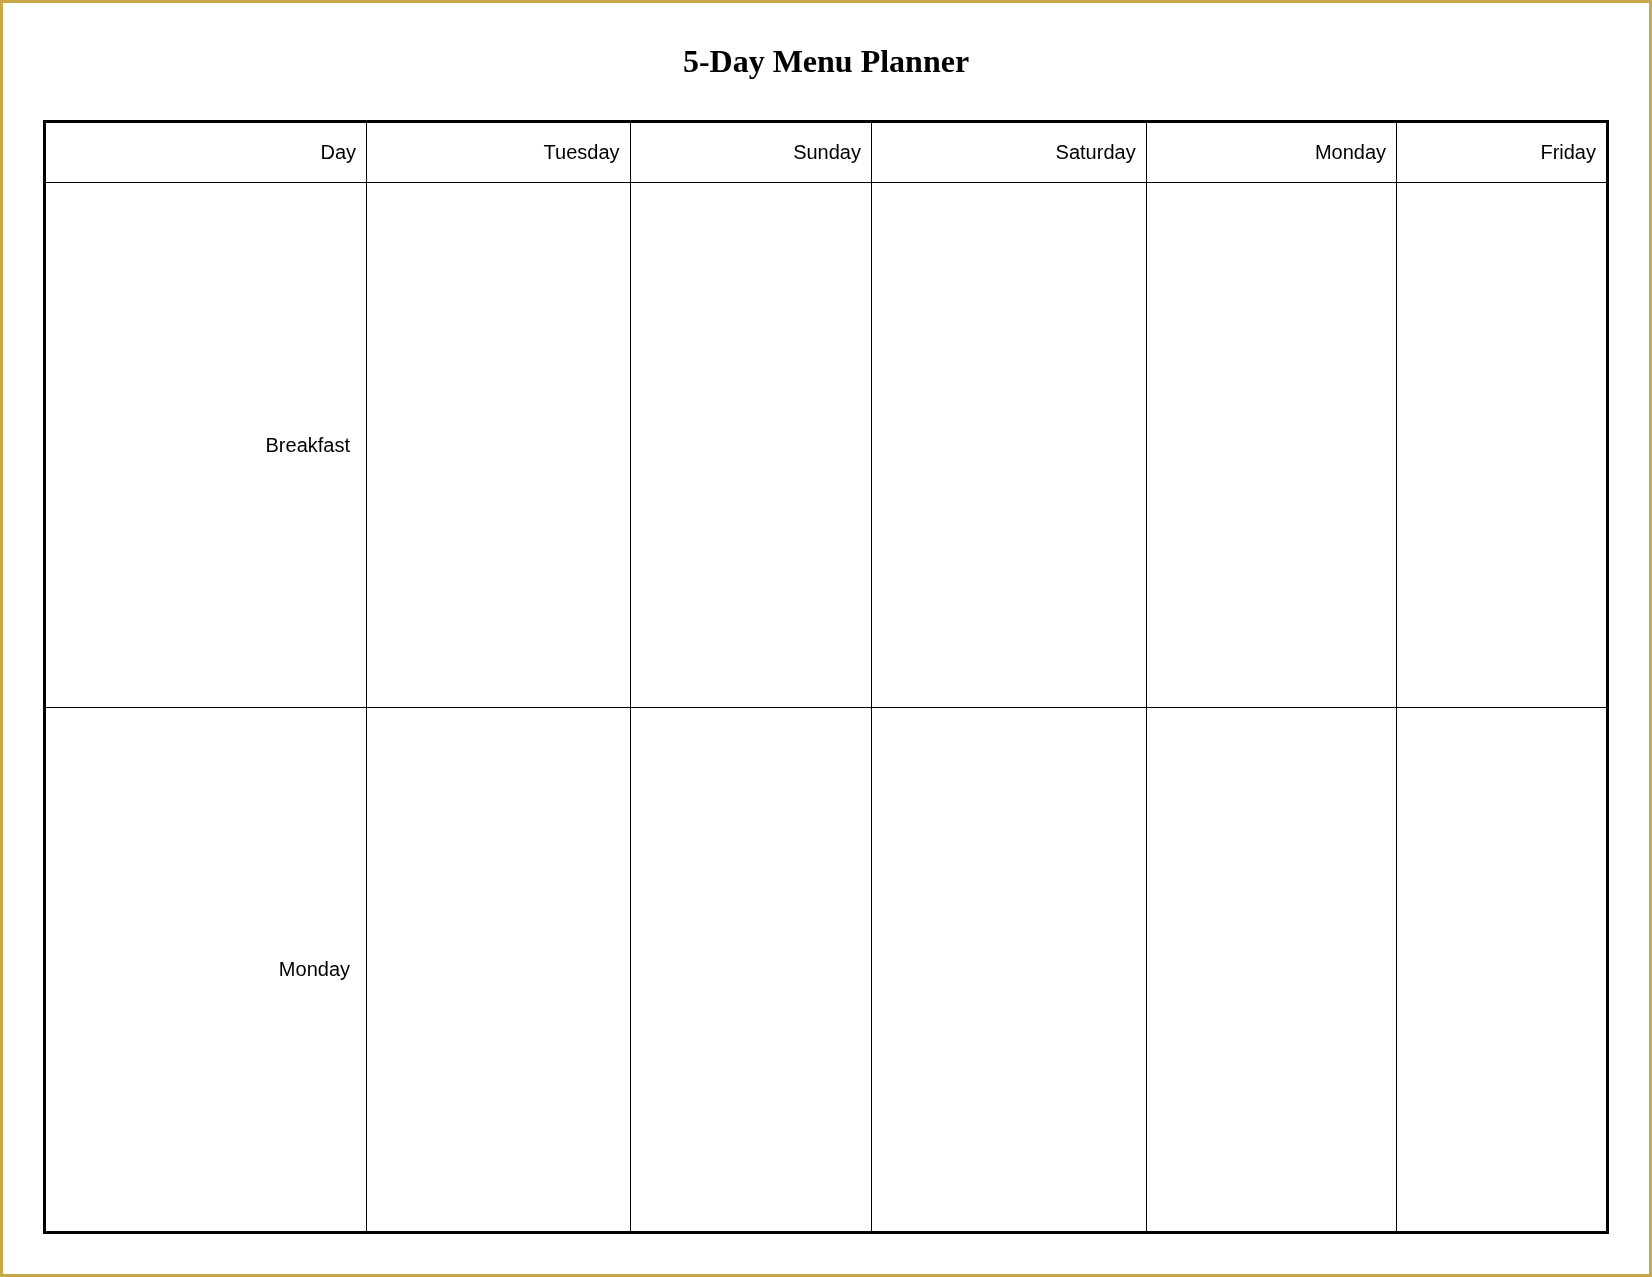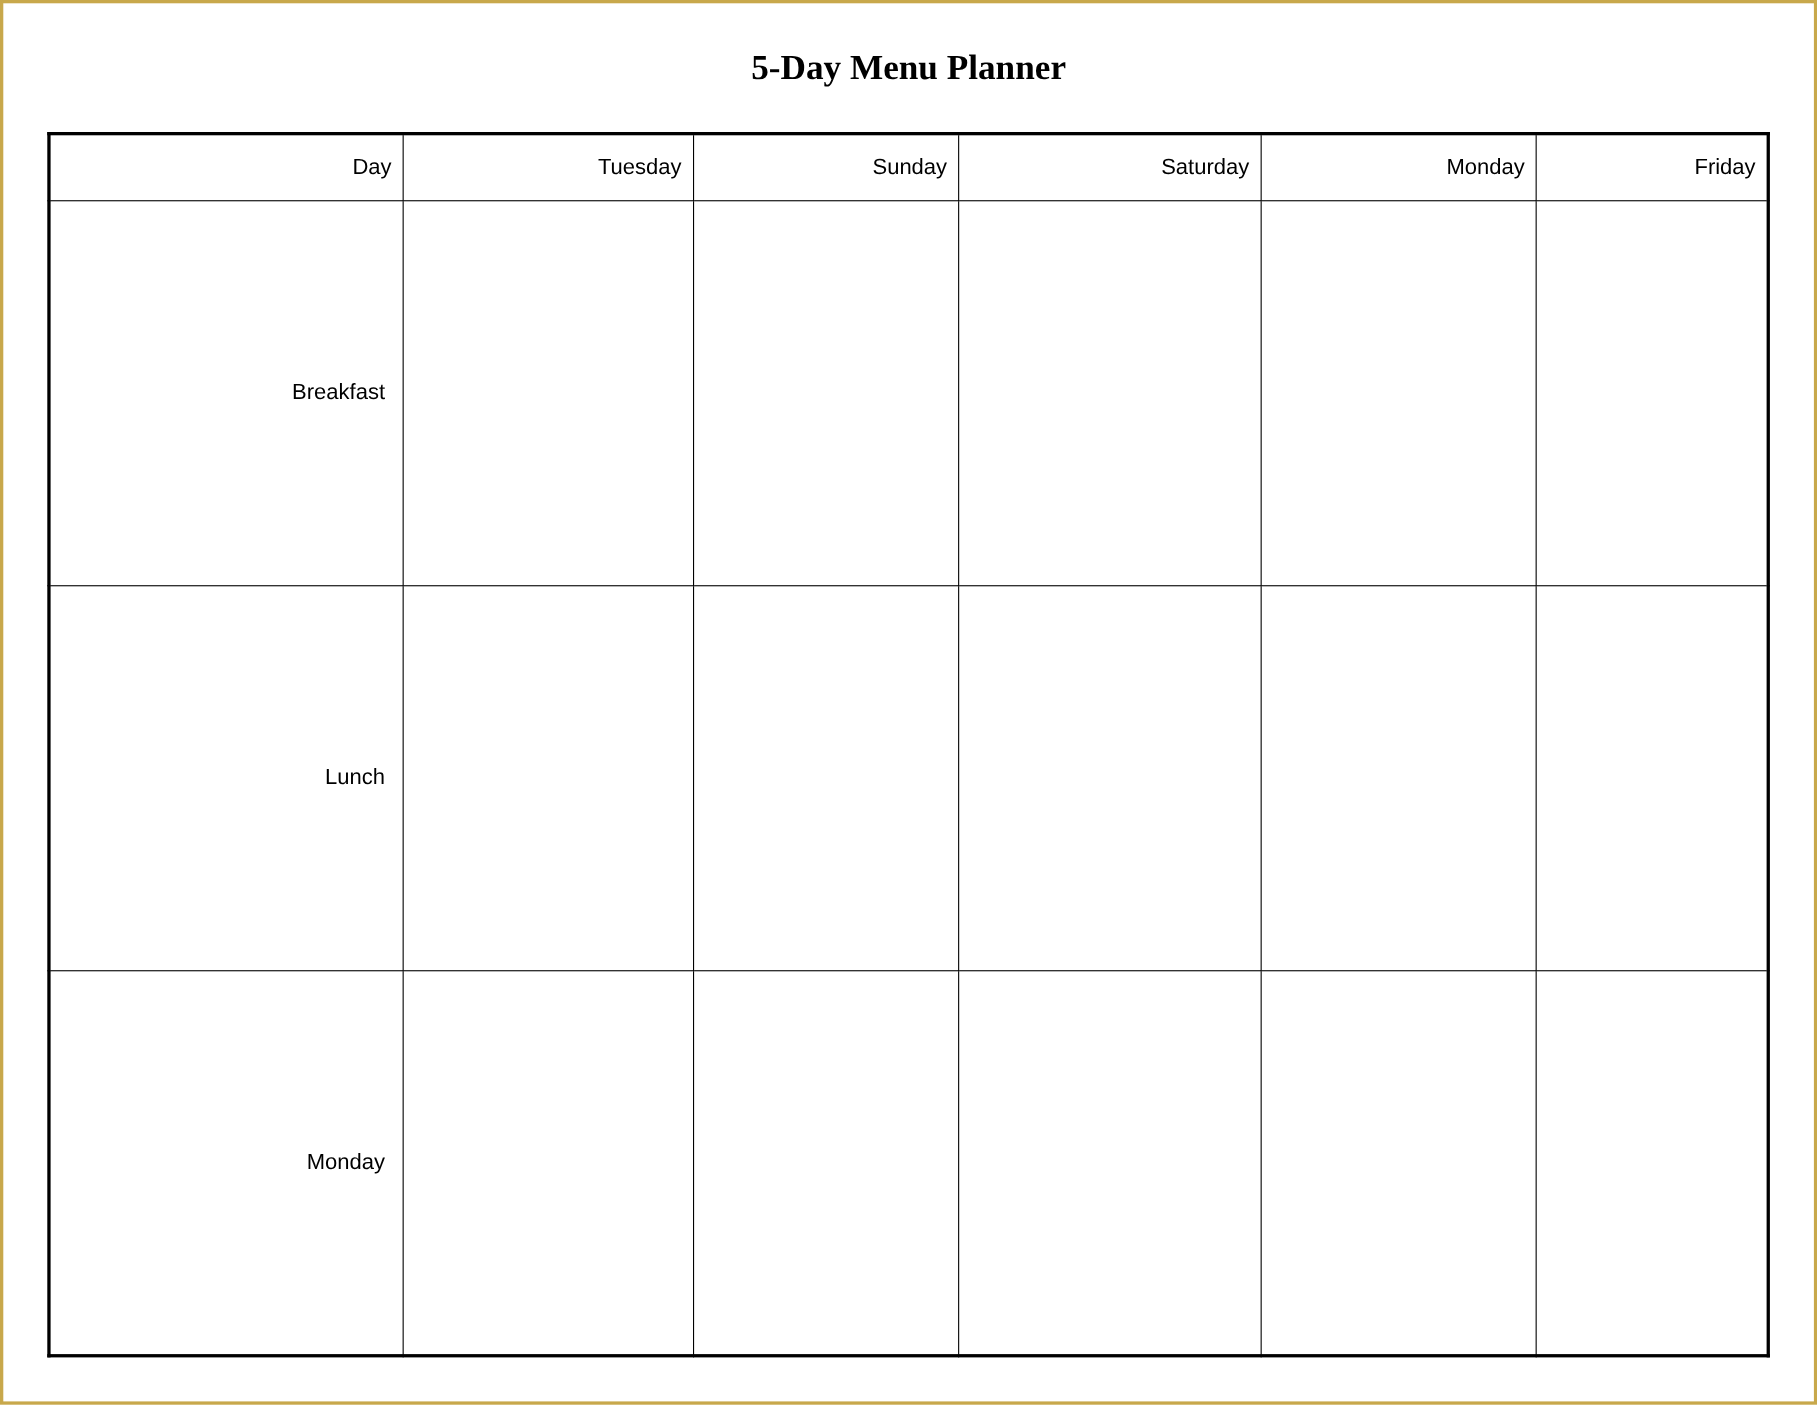--- a/index.html
+++ b/index.html
@@ -83,28 +83,20 @@
   <tbody>
     <tr>
       <td class="meal-label">Breakfast</td>
       <td></td>
       <td></td>
       <td></td>
       <td></td>
       <td></td>
     </tr>
     <tr>
-      <td class="meal-label">Lunch</td>
-      <td></td>
-      <td></td>
-      <td></td>
-      <td></td>
-      <td></td>
-    </tr>
-    <tr>
       <td class="meal-label">Monday</td>
       <td></td>
       <td></td>
       <td></td>
       <td></td>
       <td></td>
     </tr>
   </tbody>
 </table>
 

